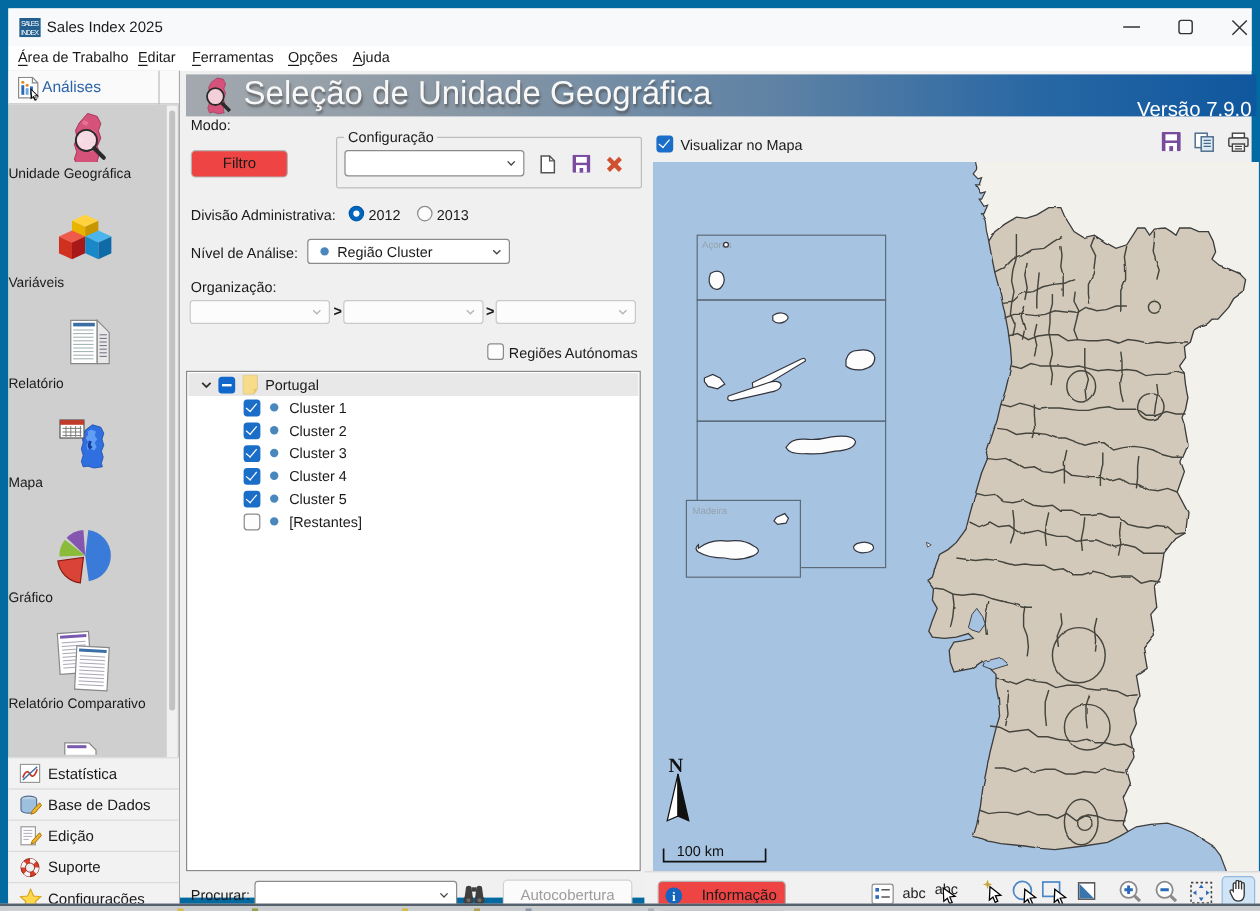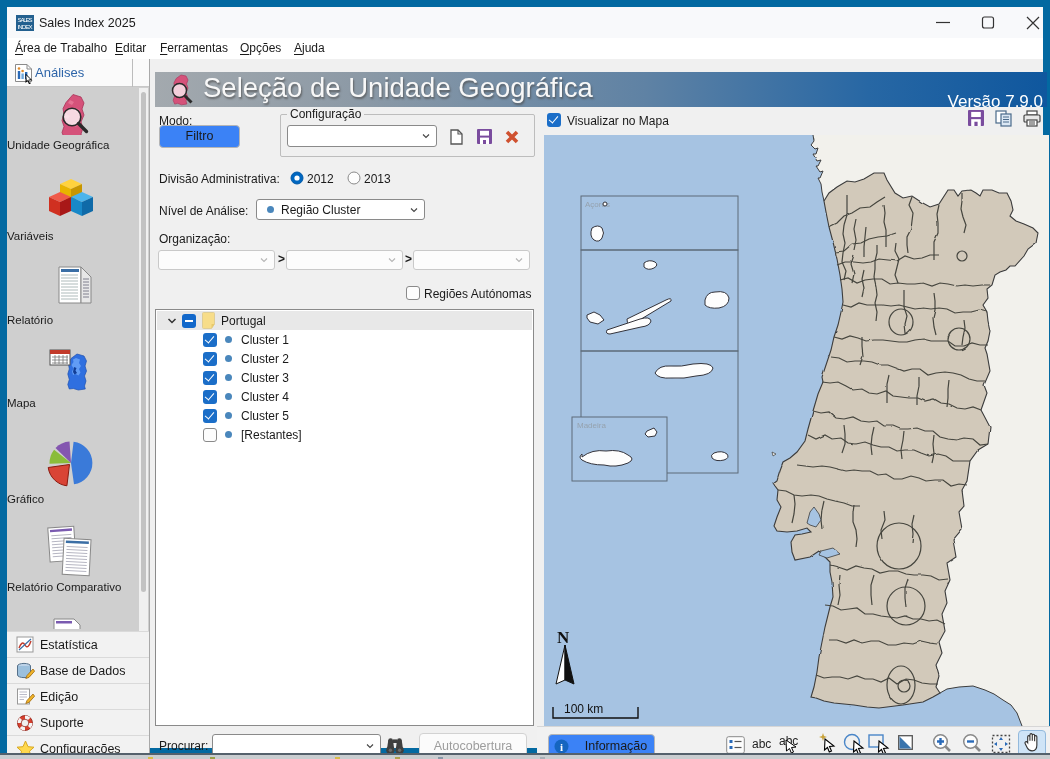--- a/index.html
+++ b/index.html
@@ -19,26 +19,26 @@
 #sidehdr{position:absolute;left:0;top:0;width:142px;height:28px;background:#fafafa;border-bottom:1px solid #c8c8c8;box-sizing:border-box;}
 #sidehdr .t{position:absolute;}
 .sideitem{position:absolute;left:0;width:133px;font-size:11.5px;color:#1a1a1a;}
 #sidescroll{position:absolute;right:1px;top:29px;width:9px;height:543px;background:#f0f0f0;}
 #sidescroll .thumb{position:absolute;left:2px;top:4px;width:5px;height:500px;background:#c2c2c2;border-radius:3px;}
 #sidemenu{position:absolute;left:0;top:572px;width:142px;height:131px;background:#f2f2f2;}
 .smrow{position:absolute;left:0;width:142px;height:26px;border-top:1px solid #dadada;box-sizing:border-box;background:#f2f2f2;}
 .smrow .lbl{position:absolute;left:33px;top:6px;font-size:12.5px;color:#1a1a1a;}
 .smrow svg{position:absolute;left:9px;top:4px;}
 
-#band{position:absolute;left:148px;top:55px;width:892px;height:35px;background:linear-gradient(90deg,#a3a9ae 0%,#8d9aa6 22%,#5f82a4 55%,#2767a4 80%,#0f579e 100%);margin-top:10px;}
+#band{position:absolute;left:148px;top:55px;width:892px;height:35px;background:linear-gradient(90deg,#a3a9ae 0%,#8d9aa6 22%,#5f82a4 55%,#2767a4 80%,#0f579e 100%);}
 #band .big{position:absolute;left:48px;top:0px;font-size:27.5px;color:#f8f8f8;text-shadow:1px 2px 2px rgba(80,80,80,.75);}
 #band .ver{position:absolute;right:4px;top:20px;font-size:17px;color:#ffffff;}
 
 .lab{position:absolute;font-size:12px;color:#1a1a1a;white-space:nowrap;}
-.btn{position:absolute;background:#3b82f6;border:1px solid #b5b5b5;border-radius:4px;box-sizing:border-box;font-size:12.5px;color:#1a1a1a;text-align:center;}
+.btn{position:absolute;background:#ef4444;border:1px solid #b5b5b5;border-radius:4px;box-sizing:border-box;font-size:12.5px;color:#1a1a1a;text-align:center;}
 .combo{position:absolute;background:#ffffff;border:1px solid #8a8a8a;border-radius:3px;box-sizing:border-box;}
 .combo .chev{position:absolute;right:6px;top:50%;margin-top:-4px;width:8px;height:8px;}
 .combo.dis{background:#fcfcfc;border-color:#c9c9c9;}
 fieldset#cfg{position:absolute;left:273px;top:100px;width:253px;height:48px;border:1px solid #bdbdbd;border-radius:2px;margin:0;padding:0;}
 fieldset#cfg legend{font-size:12px;color:#1a1a1a;margin-left:6px;padding:0 3px;}
 
 #tree{position:absolute;left:148px;top:302px;width:379px;height:417px;background:#ffffff;border:1px solid #8a8a8a;box-sizing:border-box;}
 .trow{position:absolute;left:1px;width:375px;height:19px;font-size:12px;color:#1a1a1a;}
 .cb{position:absolute;width:14px;height:14px;border-radius:3px;box-sizing:border-box;}
 .cb.on{background:#1b6ec8;}
@@ -224,21 +224,21 @@
   <div id="band">
     <svg class="abs" style="left:12px;top:2px" width="34" height="33" viewBox="0 0 34 33">
       <path d="M14 1 l5 1 2 4 -1.5 4 1.5 4 -2 4.5 1.5 4 -1.5 4.5 0.8 3 -5.3 0.8 -3.8 -1.5 -3 0.8 -1.5 -3.8 1.5 -4.5 -1.5 -4.5 1.5 -3.8 -0.8 -4.5 2.3 -4.5 z" fill="#d5527a" stroke="#b03a60" stroke-width="0.7"></path>
       <circle cx="12.5" cy="16.5" r="7" fill="rgba(255,255,255,0.72)" stroke="#2a2a2a" stroke-width="1.5"></circle>
       <path d="M17.8 21.8 L24.5 28.5" stroke="#2a2a2a" stroke-width="3"></path>
     </svg>
     <div class="big">Seleção de Unidade Geográfica</div>
     <div class="ver">Versão 7.9.0</div>
   </div>
   <div id="formpanel">
-    <div class="lab" style="left:152px;top:107px">Modo:</div>
+    <div class="lab" style="left:152px;top:90px">Modo:</div>
     <div class="btn" style="left:152px;top:118px;width:81px;height:23px;line-height:21px">Filtro</div>
     <fieldset id="cfg">
         <legend>Configuração</legend>
       </fieldset>
     <div class="combo" style="left:280px;top:118px;width:150px;height:22px">
       <svg class="chev" viewBox="0 0 8 8">
           <path d="M1 2.5 L4 5.5 L7 2.5" fill="none" stroke="#444" stroke-width="1.1"></path>
         </svg>
     </div>
     <svg class="abs" style="left:443px;top:122px" width="13" height="16" viewBox="0 0 13 16">

